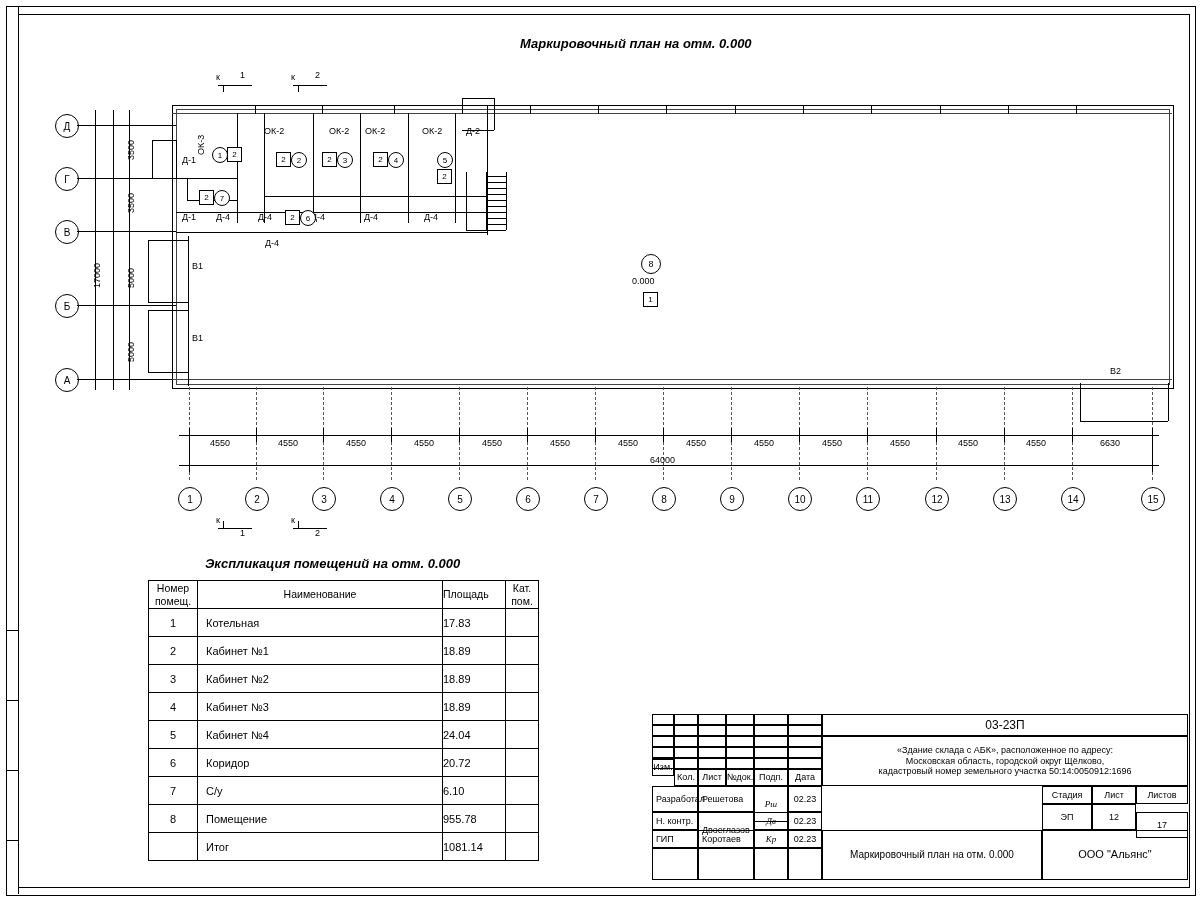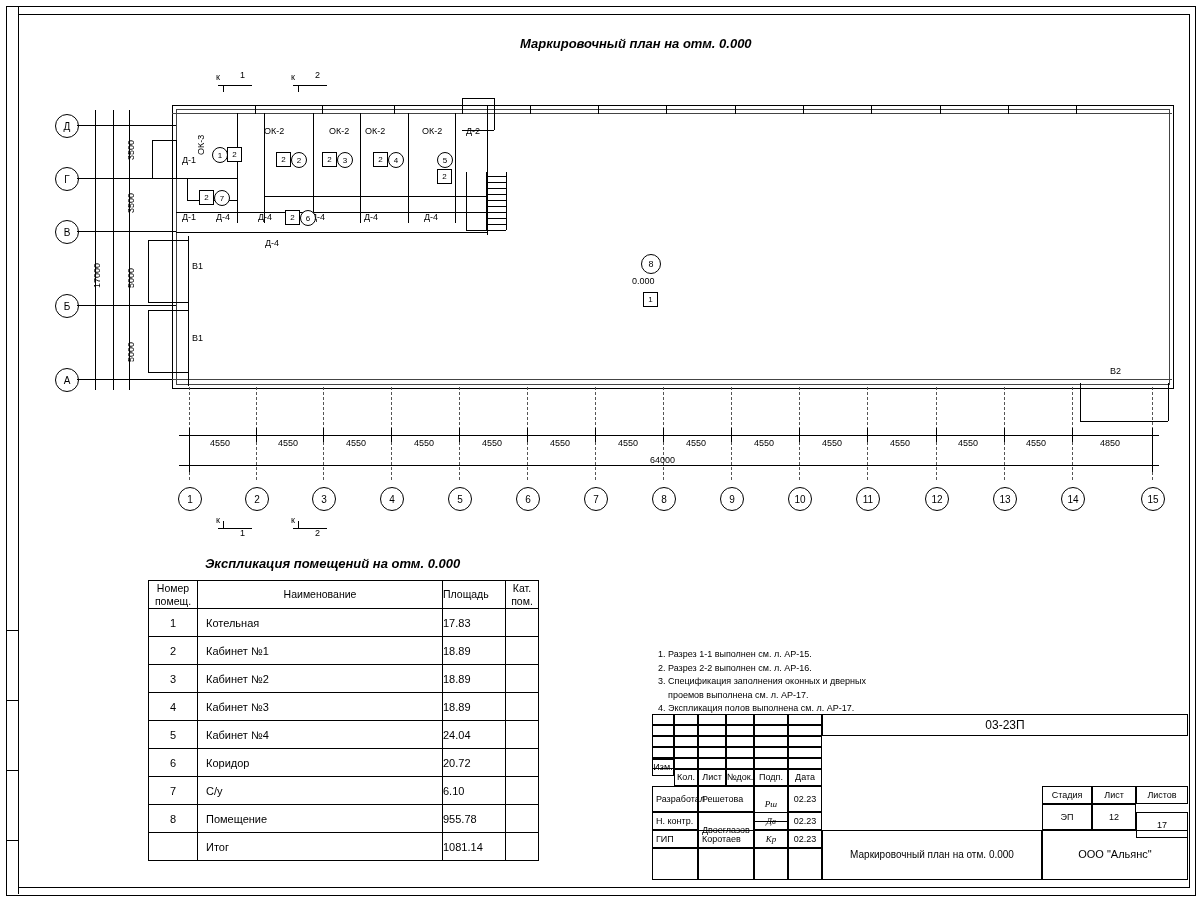--- a/index.html
+++ b/index.html
@@ -278,21 +278,21 @@
   <div class="lbl" style="left:414px;top:438px;">4550</div>
   <div class="lbl" style="left:482px;top:438px;">4550</div>
   <div class="lbl" style="left:550px;top:438px;">4550</div>
   <div class="lbl" style="left:618px;top:438px;">4550</div>
   <div class="lbl" style="left:686px;top:438px;">4550</div>
   <div class="lbl" style="left:754px;top:438px;">4550</div>
   <div class="lbl" style="left:822px;top:438px;">4550</div>
   <div class="lbl" style="left:890px;top:438px;">4550</div>
   <div class="lbl" style="left:958px;top:438px;">4550</div>
   <div class="lbl" style="left:1026px;top:438px;">4550</div>
-  <div class="lbl" style="left:1100px;top:438px;">4850</div>
+  <div class="lbl" style="left:1100px;top:438px;">6630</div>
   <div class="lbl" style="left:650px;top:455px;">64000</div>
 
   <div class="ln vln" style="left:189px;top:428px;height:44px;"></div>
   <div class="ln vln" style="left:256px;top:428px;height:14px;"></div>
   <div class="ln vln" style="left:323px;top:428px;height:14px;"></div>
   <div class="ln vln" style="left:391px;top:428px;height:14px;"></div>
   <div class="ln vln" style="left:459px;top:428px;height:14px;"></div>
   <div class="ln vln" style="left:527px;top:428px;height:14px;"></div>
   <div class="ln vln" style="left:595px;top:428px;height:14px;"></div>
   <div class="ln vln" style="left:663px;top:428px;height:14px;"></div>
@@ -388,25 +388,20 @@
       </tr>
       <tr>
         <td class="col-num"></td>
         <td class="col-name">Итог</td>
         <td class="col-area">1081.14</td>
         <td class="col-kat"></td>
       </tr>
     </tbody>
   </table>
 
-  <div class="notes">1. Разрез 1-1 выполнен см. л. АР-15.
-2. Разрез 2-2 выполнен см. л. АР-16.
-3. Спецификация заполнения оконных и дверных
-    проемов выполнена см. л. АР-17.
-4. Экспликация полов выполнена см. л. АР-17.</div>
 
   <div class="stamp">
 
     <div class="cell" style="left:0;top:0;width:22px;height:11px;"></div>
     <div class="cell" style="left:22px;top:0;width:24px;height:11px;"></div>
     <div class="cell" style="left:46px;top:0;width:28px;height:11px;"></div>
     <div class="cell" style="left:74px;top:0;width:28px;height:11px;"></div>
     <div class="cell" style="left:102px;top:0;width:34px;height:11px;"></div>
     <div class="cell" style="left:136px;top:0;width:34px;height:11px;"></div>
 
@@ -460,20 +455,25 @@
     <div class="cell sign" style="left:102px;top:116px;width:34px;height:18px;">Кр</div>
     <div class="cell" style="left:136px;top:116px;width:34px;height:18px;">02.23</div>
 
     <div class="cell" style="left:0;top:134px;width:46px;height:32px;"></div>
     <div class="cell" style="left:46px;top:134px;width:56px;height:32px;"></div>
     <div class="cell" style="left:102px;top:134px;width:34px;height:32px;"></div>
     <div class="cell" style="left:136px;top:134px;width:34px;height:32px;"></div>
 
     <div class="cell" style="left:170px;top:0;width:366px;height:22px;font-size:12px;">03-23П</div>
 
+    <div class="cell" style="left:170px;top:22px;width:366px;height:50px;flex-direction:column;">
+      <div>«Здание склада с АБК», расположенное по адресу:</div>
+      <div>Московская область, городской округ Щёлково,</div>
+      <div>кадастровый номер земельного участка 50:14:0050912:1696</div>
+    </div>
 
 
     <div class="cell" style="left:170px;top:116px;width:220px;height:50px;font-size:10px;">Маркировочный план на отм. 0.000</div>
 
     <div class="cell" style="left:390px;top:72px;width:50px;height:18px;">Стадия</div>
     <div class="cell" style="left:440px;top:72px;width:44px;height:18px;">Лист</div>
     <div class="cell" style="left:484px;top:72px;width:52px;height:18px;">Листов</div>
 
     <div class="cell" style="left:390px;top:90px;width:50px;height:26px;">ЭП</div>
     <div class="cell" style="left:440px;top:90px;width:44px;height:26px;">12</div>

